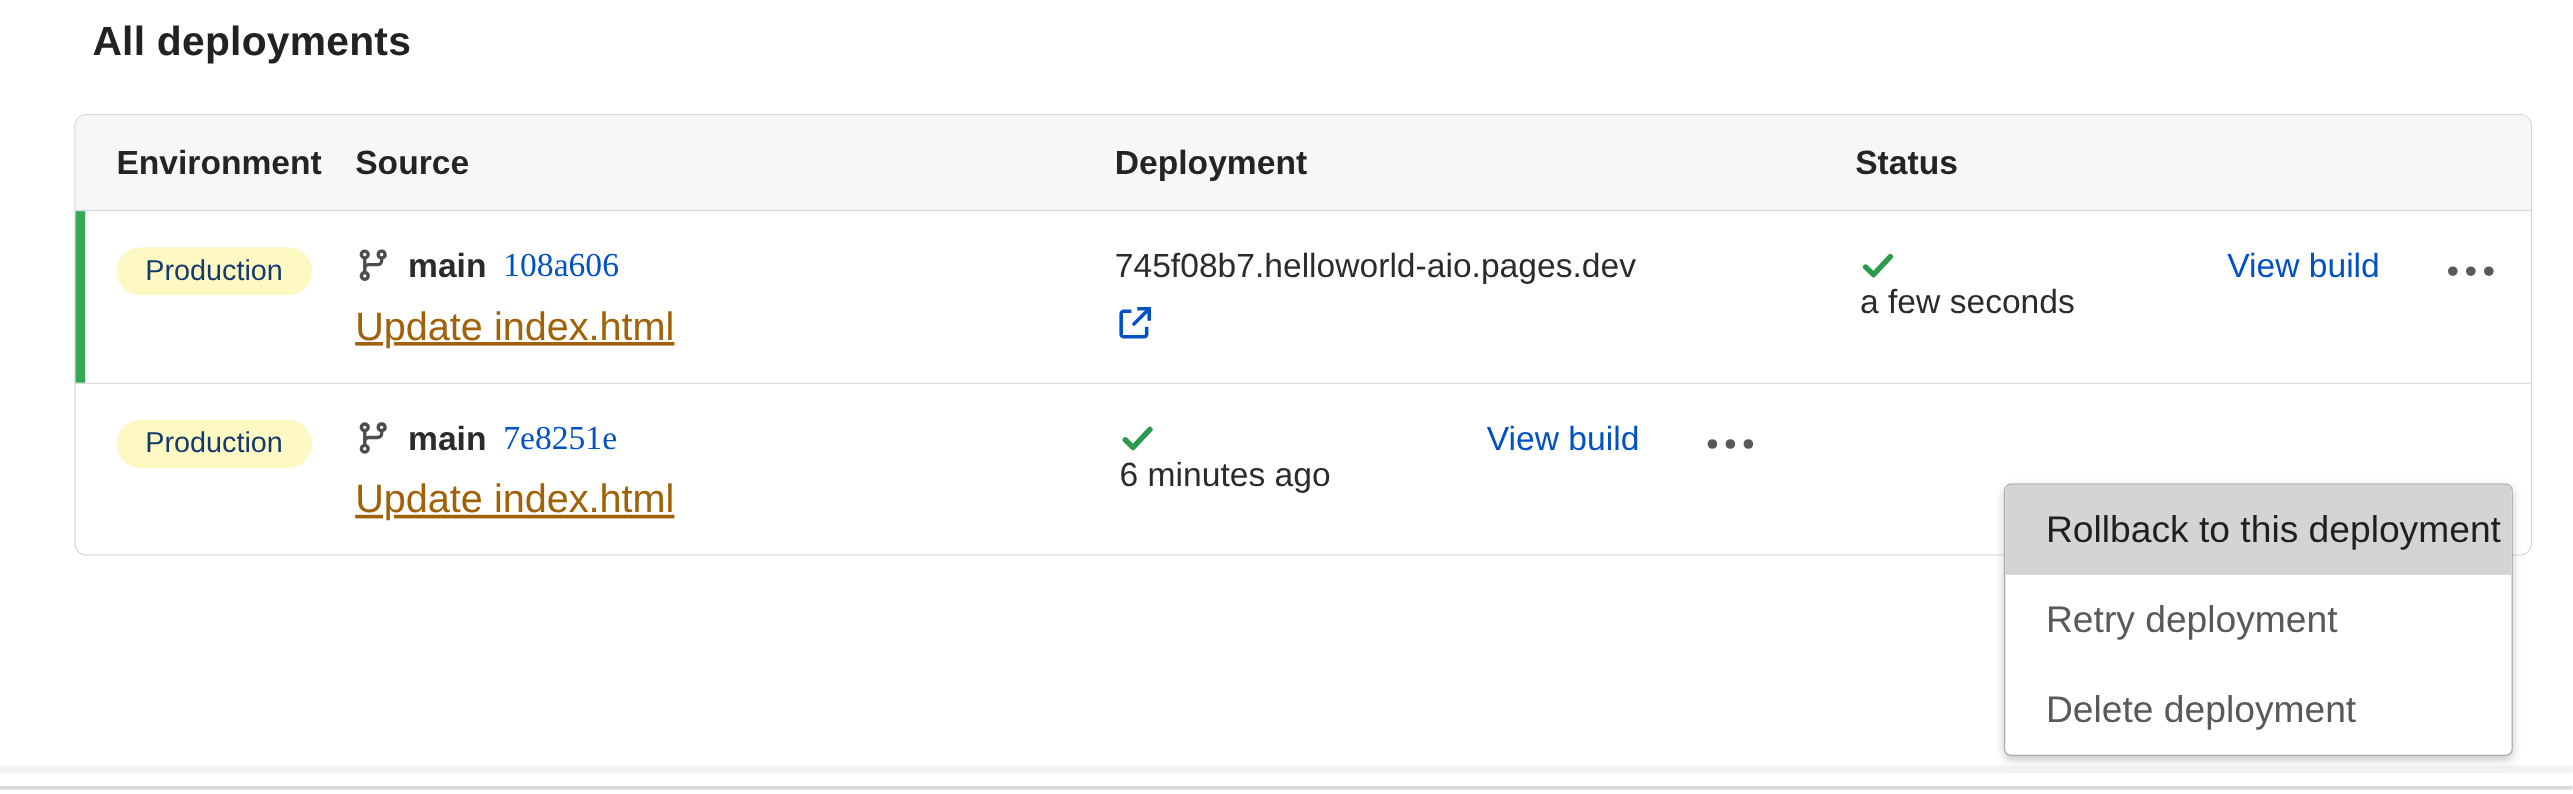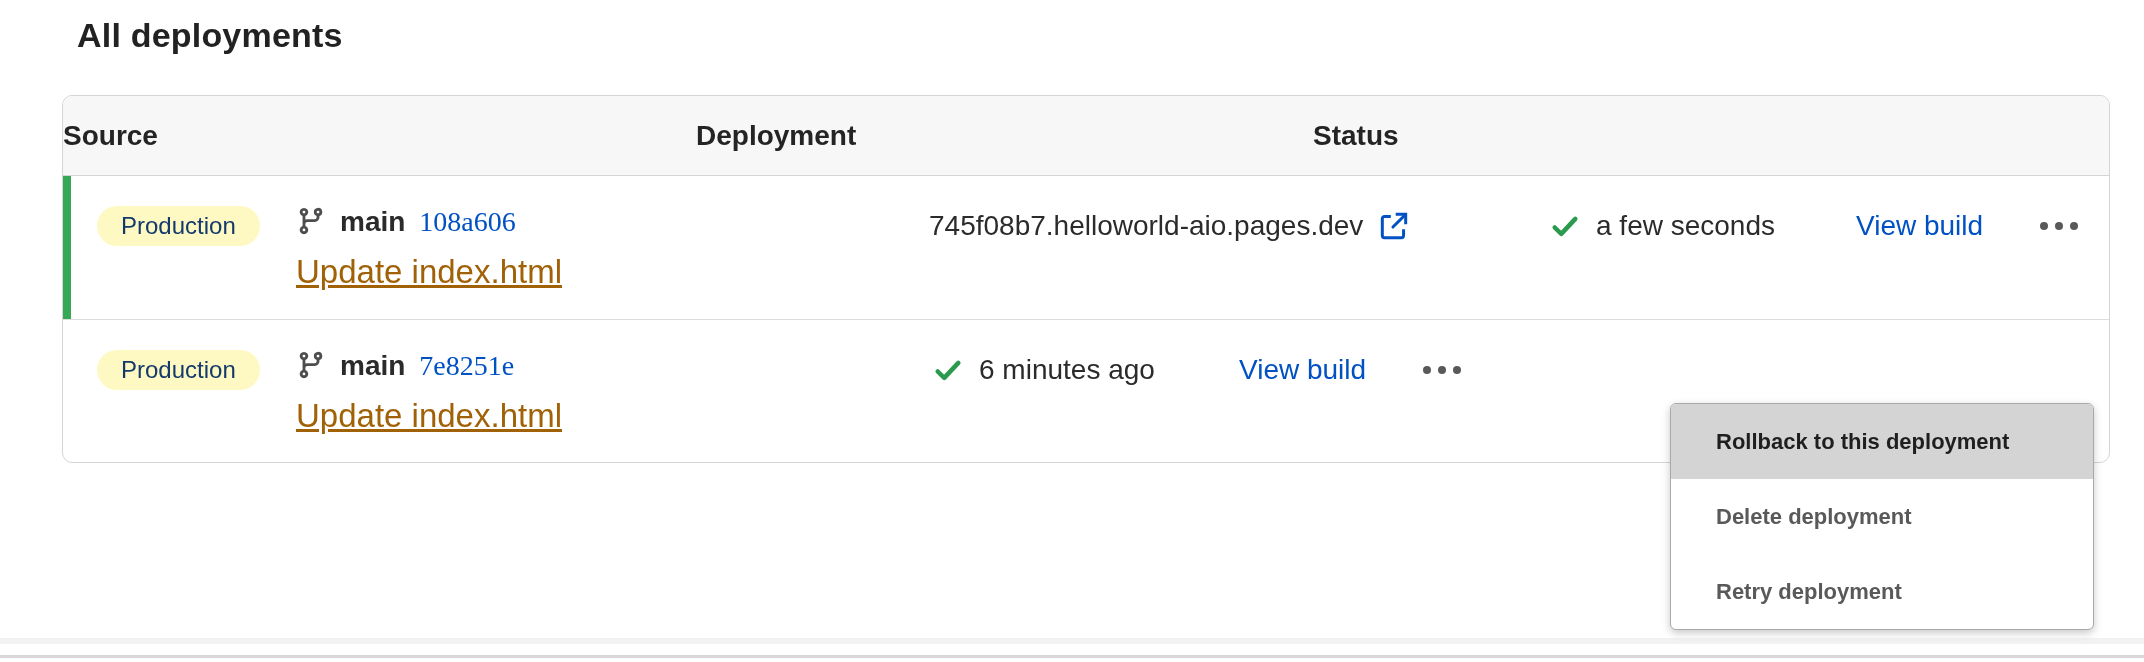--- a/index.html
+++ b/index.html
@@ -21,64 +21,65 @@
   .col-status { width:310px; flex:none; }
   .col-build  { width:173px; flex:none; }
   .col-actions{ width:80px;  flex:none; }
   .th.col-status { width:563px; }
 
   .row { position:relative; height:143px; display:flex; }
   .row.second { border-top:1px solid #dcdcdc; }
   .current-bar { position:absolute; left:0; top:0; bottom:0; width:8px; background:#34a853; }
 
   .cell { padding-top:30px; }
-  .cell-line { height:40px; display:flex; align-items:center; }
+  .cell-line { height:40px; display:flex; align-items:flex-start;flex-direction:column; }
 
   .badge { display:inline-flex; align-items:center; height:40px; padding:0 24px;
            background:#fef9c3; color:#143a6d; font-size:24px; border-radius:999px; }
 
   .source-line1 { height:40px; display:flex; align-items:flex-start; gap:14px; }
   .branch-name { font-weight:700; font-size:28px; color:#2b2b2b; }
   .commit-link { font-size:28px; color:#0051c3; text-decoration:none; cursor:pointer;font-family:Liberation Serif, serif; }
   .commit-msg { margin-top:8px; font-size:33px; color:#a16207; line-height:36px;text-decoration:underline; }
 
   .deploy-url { font-size:28px; color:#2b2b2b; }
   .cell.col-deploy .cell-line { gap:14px; }
-  .cell.col-status .cell-line { gap:16px; padding-left:4px; }
+  .cell.col-status .cell-line { padding-left:4px; }
   .status-time { font-size:28px; color:#2b2b2b; }
 
   .view-build { font-size:28px; color:#0051c3; text-decoration:none; cursor:pointer; }
 
   .dots { display:flex; gap:7px; align-items:center; justify-content:center; width:60px; height:40px; cursor:pointer; }
   .dot { width:8px; height:8px; border-radius:50%; background:#595959; }
 
   .icon { display:inline-flex; flex:none; }
 
   
   .menu { position:absolute; left:1670px; top:403px; width:424px; z-index:10;
           background:#fff; border:1px solid #a9a9a9; border-radius:6px;
           box-shadow:0 3px 8px rgba(0,0,0,.22); overflow:hidden; }
-  .menu-item { height:75px; display:flex; align-items:center; padding-left:45px;
-               font-size:22px; color:#595959; cursor:pointer;font-weight:bold; }
+  .menu-item { height:75px; display:flex; align-items:center; padding-left:34px;
+               font-size:31px; color:#595959; cursor:pointer; }
   .menu-item.highlighted { background:#d4d4d4; color:#1f1f1f; }
 
   
   .bottom-band { position:absolute; left:0; top:638px; width:100%; height:6px; background:#f2f2f2; }
   .bottom-line { position:absolute; left:0; top:655px; width:100%; height:3px; background:#d8d8d8; }
 </style>
 </head>
 <body>
 
 <div class="page">
 
   <div class="page-title">All deployments</div>
 
   <div class="table">
 
     <div class="thead">
+      <div class="th col-env">Environment</div>
       <div class="th col-source">Source</div>
       <div class="th col-deploy">Deployment</div>
       <div class="th col-status">Status</div>
     </div>
 
     <div class="row">
       <span class="current-bar"></span>
       <div class="cell col-env">
         <span class="badge">Production</span>
       </div>
@@ -167,20 +168,20 @@
             <span class="dot"></span>
             <span class="dot"></span>
         </div>
       </div>
     </div>
 
   </div>
 
   <div class="menu">
     <div class="menu-item highlighted">Rollback to this deployment</div>
+    <div class="menu-item">Retry deployment</div>
     <div class="menu-item">Delete deployment</div>
-    <div class="menu-item">Retry deployment</div>
   </div>
 
   <div class="bottom-band"></div>
   <div class="bottom-line"></div>
 
 </div>
 
 </body></html>

